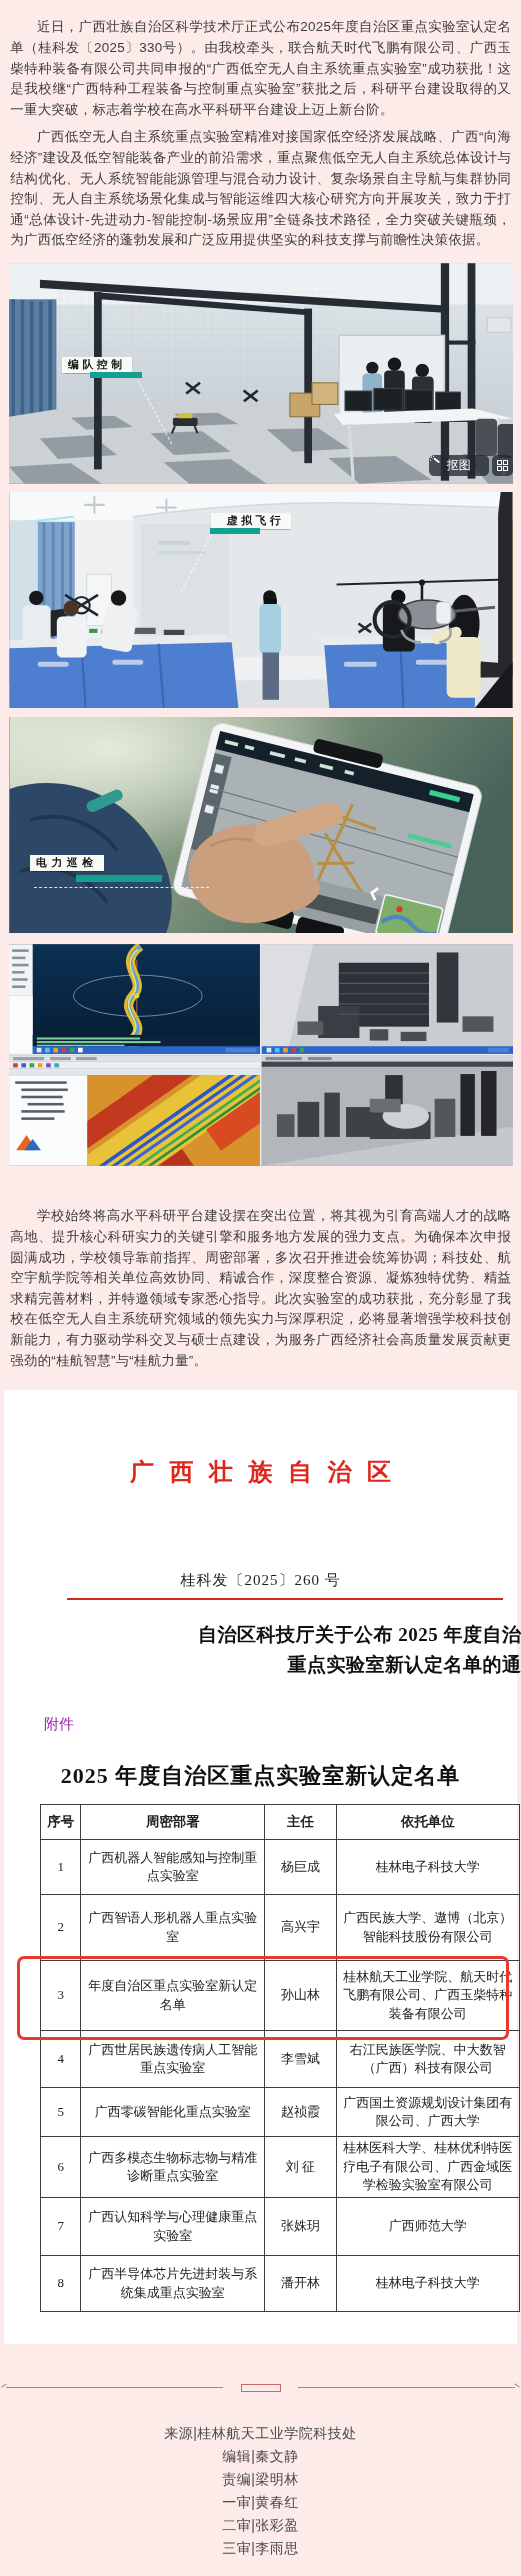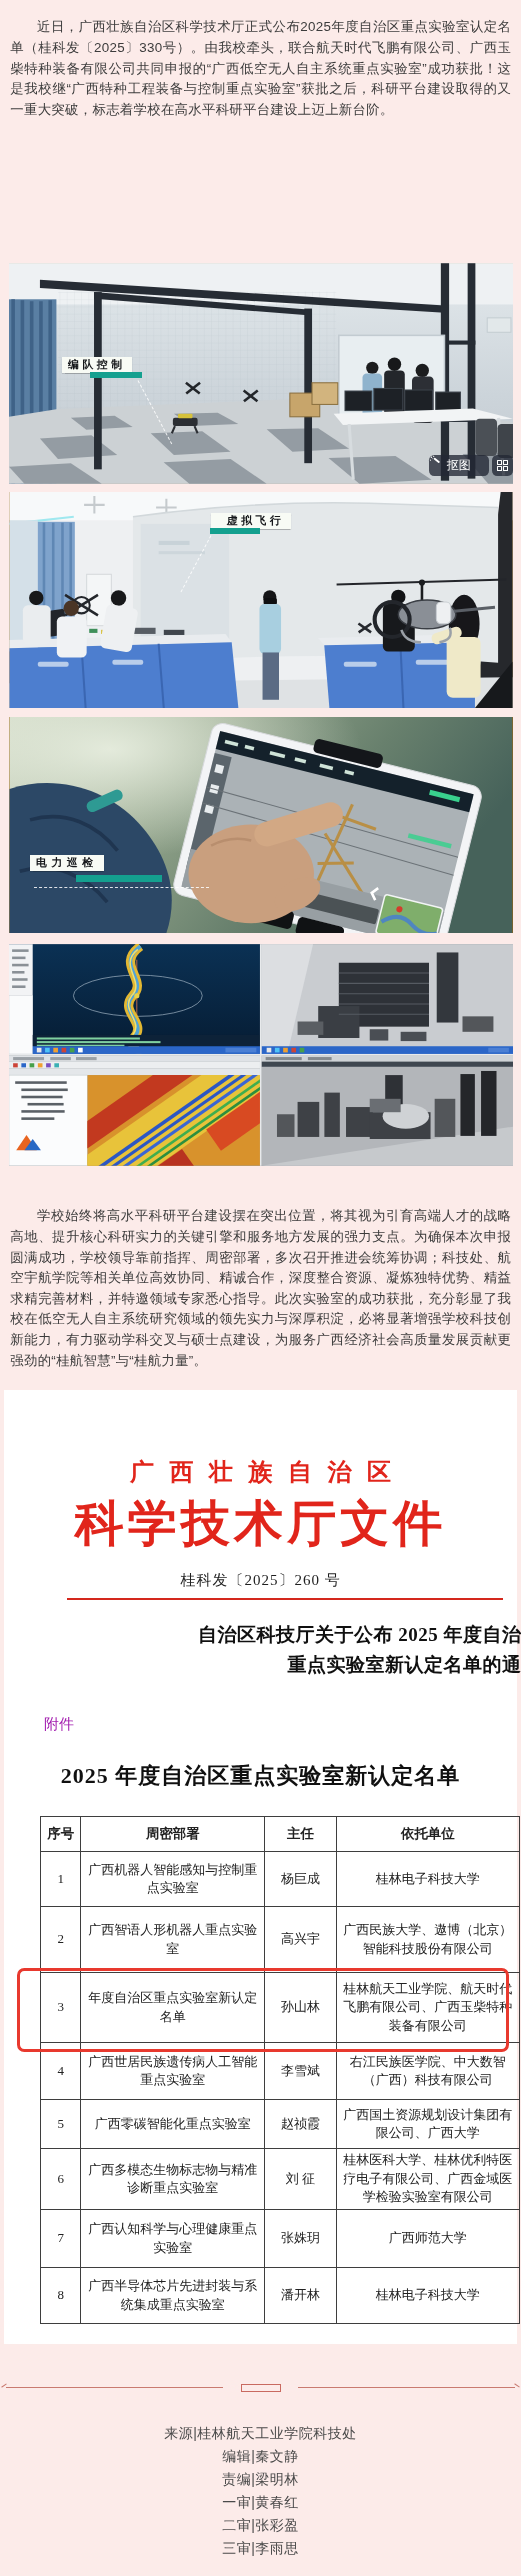--- a/index.html
+++ b/index.html
@@ -37,21 +37,21 @@
        font-family:"Liberation Serif",serif;font-weight:700;font-size:49px;letter-spacing:4.1px;}
   .doc-number{position:absolute;top:181px;width:100%;text-align:center;color:#1f1f1f;
        font-family:"Liberation Serif",serif;font-size:15px;letter-spacing:1px;}
   .doc-redline{position:absolute;top:208px;left:63px;width:436px;height:2.1px;background:#d4281d;}
   .doc-notice{position:absolute;top:230px;width:100%;text-align:right;color:#101010;
        font-family:"Liberation Serif",serif;font-weight:700;font-size:19px;line-height:30px;letter-spacing:0.5px;margin-left:24px;}
   .doc-attach{position:absolute;top:325px;left:40px;color:#a21caf;
        font-family:"Liberation Serif",serif;font-size:15px;}
   .doc-list-title{position:absolute;top:371px;width:100%;text-align:center;color:#101010;
        font-family:"Liberation Serif",serif;font-weight:700;font-size:22px;letter-spacing:1px;}
-  .table-wrap{position:absolute;top:426px;left:16px;width:480px;padding-left:20px;}
+  .table-wrap{position:absolute;top:414px;left:16px;width:480px;padding-left:20px;}
   table.lab{border-collapse:collapse;width:480px;table-layout:fixed;
        font-family:"Liberation Serif",serif;color:#222;}
   table.lab td,table.lab th{border:1px solid #3e3e3e;text-align:center;vertical-align:middle;
        font-size:13px;line-height:18.5px;padding:1px 4.1px;font-weight:400;}
   table.lab th{font-family:"Liberation Sans",sans-serif;font-weight:700;font-size:13.4px;}
   .c-no{width:8.4%;} .c-name{width:38.4%;} .c-dir{width:14.9%;} .c-org{width:38.3%;}
   .rh{height:35px;} .r1{height:55px;} .r2{height:66px;} .r3{height:70px;} .r4{height:57px;}
   .r5{height:49px;}  .r6{height:61px;} .r7{height:58px;} .r8{height:56px;}
   .hl-box{position:absolute;left:-3.1px;top:152px;width:486px;height:78px;border:3.6px solid #e8392e;
        border-radius:7.2px;pointer-events:none;}
@@ -63,20 +63,21 @@
   .credits{position:absolute;top:2422px;width:521px;text-align:center;color:#4a4a4a;
        font-size:14px;line-height:23px;letter-spacing:0.5px;}
   .wand{width:11.3px;height:11.3px;}
 </style>
 </head>
 <body>
 
 <div id="page">
 
   <p class="para" id="para1">近日，广西壮族自治区科学技术厅正式公布2025年度自治区重点实验室认定名单（桂科发〔2025〕330号）。由我校牵头，联合航天时代飞鹏有限公司、广西玉柴特种装备有限公司共同申报的“广西低空无人自主系统重点实验室”成功获批！这是我校继“广西特种工程装备与控制重点实验室”获批之后，科研平台建设取得的又一重大突破，标志着学校在高水平科研平台建设上迈上新台阶。</p>
+  <p class="para" id="para2">广西低空无人自主系统重点实验室精准对接国家低空经济发展战略、广西“向海经济”建设及低空智能装备产业的前沿需求，重点聚焦低空无人自主系统总体设计与结构优化、无人系统智能能源管理与混合动力设计、复杂场景自主导航与集群协同控制、无人自主系统场景化集成与智能运维四大核心研究方向开展攻关，致力于打通“总体设计-先进动力-智能控制-场景应用”全链条技术路径，全力突破关键瓶颈，为广西低空经济的蓬勃发展和广泛应用提供坚实的科技支撑与前瞻性决策依据。</p>
   <p class="para" id="para3">学校始终将高水平科研平台建设摆在突出位置，将其视为引育高端人才的战略高地、提升核心科研实力的关键引擎和服务地方发展的强力支点。为确保本次申报圆满成功，学校领导靠前指挥、周密部署，多次召开推进会统筹协调；科技处、航空宇航学院等相关单位高效协同、精诚合作，深度整合资源、凝炼独特优势、精益求精完善材料，并特邀领域专家悉心指导。此次实验室的成功获批，充分彰显了我校在低空无人自主系统研究领域的领先实力与深厚积淀，必将显著增强学校科技创新能力，有力驱动学科交叉与硕士点建设，为服务广西经济社会高质量发展贡献更强劲的“桂航智慧”与“桂航力量”。</p>
 
   <div class="photo" id="photo1">
     <svg width="504" height="221" viewBox="0 0 978 428">
       <defs>
         <linearGradient id="p1bg" x1="0" y1="0" x2="0" y2="1">
           <stop offset="0" stop-color="#e3e9ec"></stop>
             <stop offset="0.6" stop-color="#ccd4da"></stop>
             <stop offset="1" stop-color="#c2c9cf"></stop>
         </linearGradient>
@@ -462,21 +463,20 @@
       <ellipse cx="770" cy="334" rx="45" ry="24" fill="#cfd2d5"></ellipse>
       <rect x="700" y="300" width="60" height="26" fill="#6a6e73"></rect>
 
       <rect x="487" y="0" width="3" height="430" fill="#e8eaec"></rect>
       <rect x="0" y="213" width="978" height="3" fill="#e8eaec"></rect>
     </svg>
   </div>
 
   <div id="doc-card">
     <div class="doc-region">广西壮族自治区</div>
-    <div class="doc-office">科学技术厅文件</div>
     <div class="doc-number">桂科发〔2025〕260 号</div>
     <div class="doc-redline"></div>
     <div class="doc-notice">
       <div>自治区科技厅关于公布 2025 年度自治区</div>
       <div>重点实验室新认定名单的通知</div>
     </div>
     <div class="doc-attach">附件</div>
     <div class="doc-list-title">2025 年度自治区重点实验室新认定名单</div>
 
     <div class="table-wrap">

